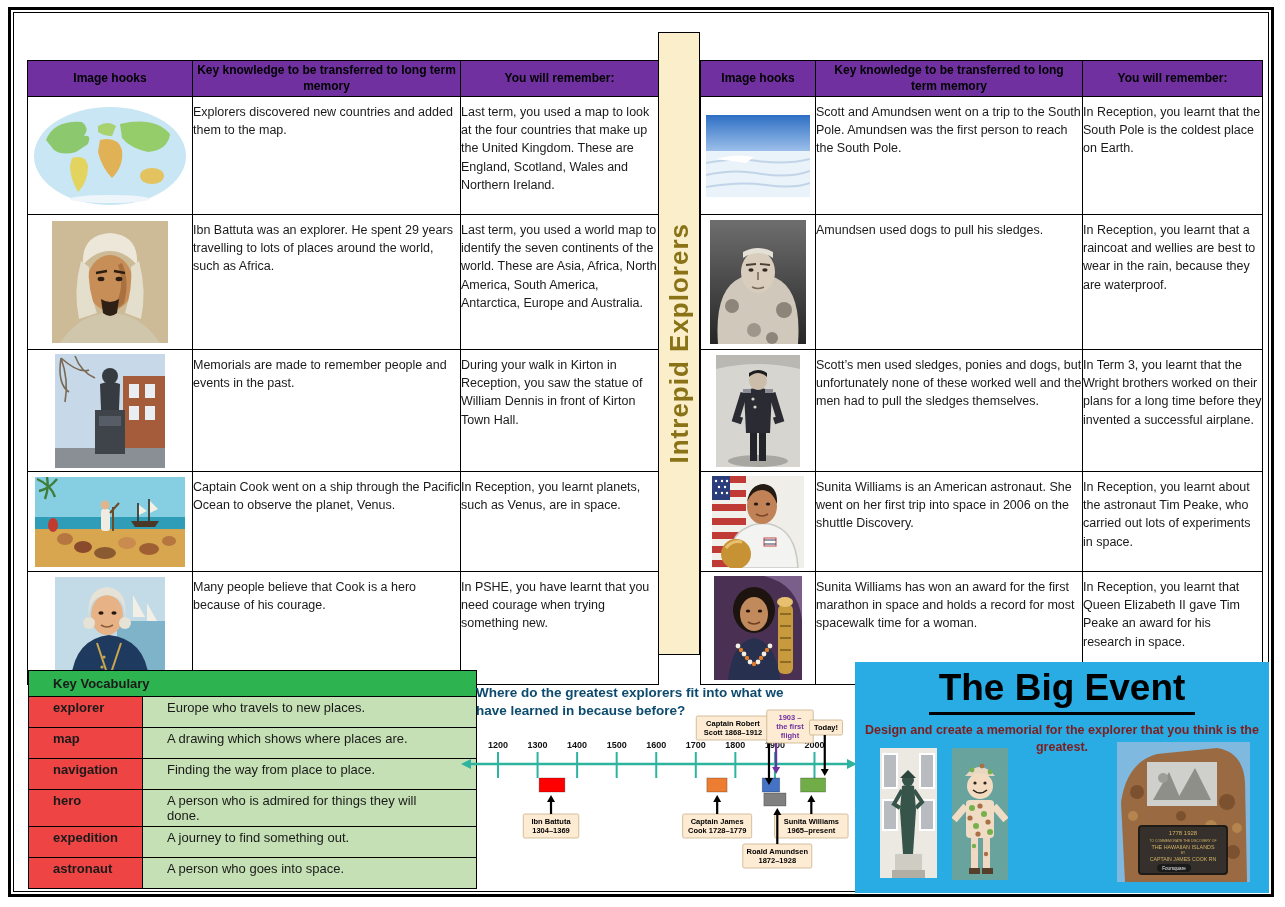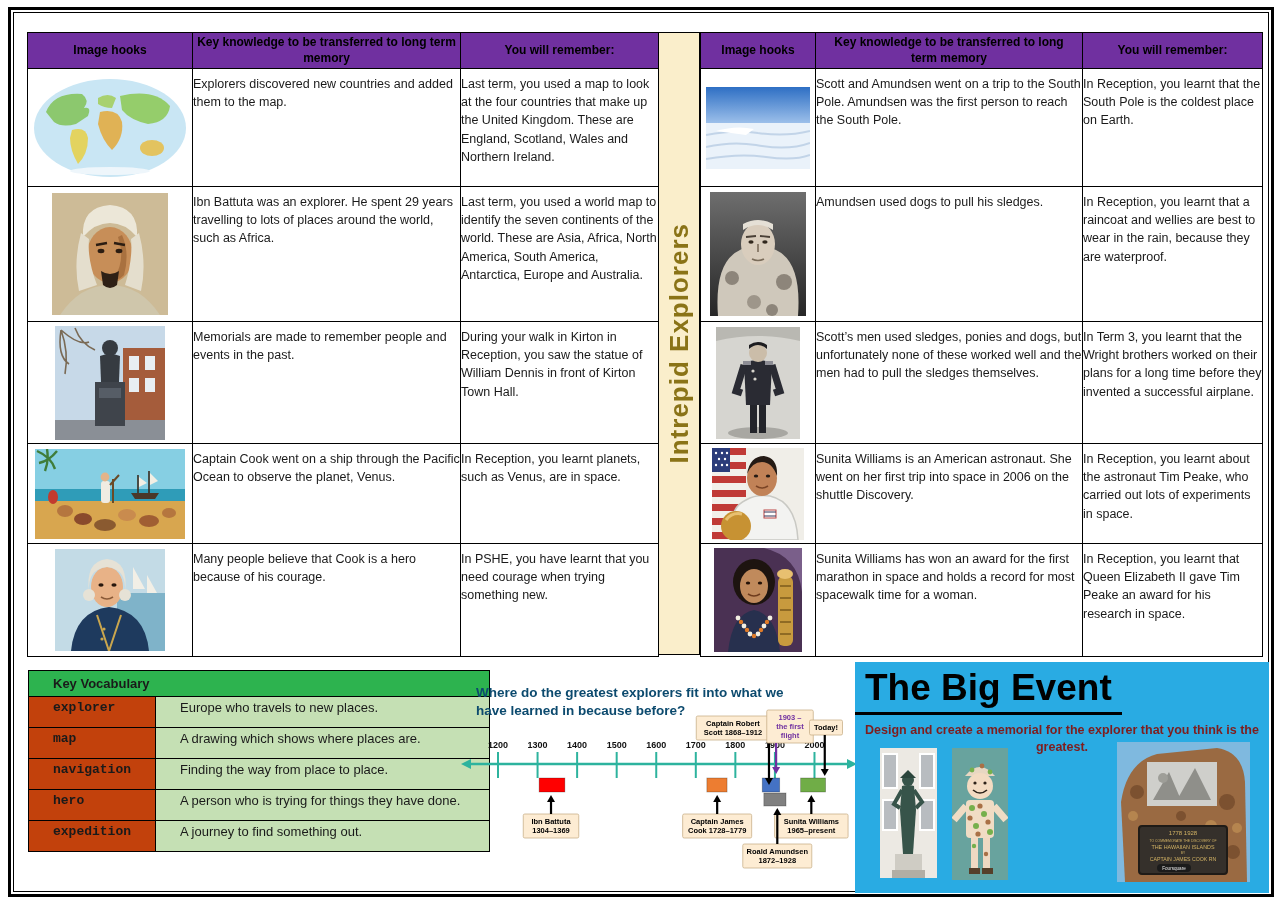--- a/index.html
+++ b/index.html
@@ -4,21 +4,21 @@
 <style>
   html,body{margin:0;padding:0;}
   body{
     width:1285px;height:907px;position:relative;background:#fff;
     font-family:"Liberation Sans",sans-serif;color:#1a1a1a;overflow:hidden;
   }
   .page-border{position:absolute;left:8px;top:7px;width:1260px;height:884px;border:3px solid #000;}
   .page-border-inner{position:absolute;left:2px;top:2px;right:2px;bottom:2px;border:1px solid #000;}
 
   
-  .ko-table{position:absolute;border-collapse:collapse;table-layout:fixed;background:#fff;}
+  .ko-table{position:absolute;border-collapse:collapse;table-layout:fixed;background:#fff;margin-top:28px;}
   .ko-table th,.ko-table td{border:1.5px solid #000;box-sizing:border-box;}
   .ko-table th{
     background:#7030a0;color:#000;font-weight:bold;font-size:12px;
     text-align:center;vertical-align:middle;padding:2px 4px;line-height:1.3;
   }
   .ko-table td{vertical-align:top;padding:6px 0;font-size:12.5px;line-height:1.45;}
   .ko-table td.img-cell{text-align:center;vertical-align:middle;padding:3px;}
   .ko-table svg{display:inline-block;vertical-align:middle;}
 
   
@@ -29,35 +29,35 @@
   }
   .divider-text{
     writing-mode:vertical-rl;transform:rotate(180deg);
     font-size:26px;font-weight:bold;color:#8a7317;letter-spacing:1px;white-space:nowrap;
   }
 
   
   .vocab-table{position:absolute;left:28px;top:670px;border-collapse:collapse;table-layout:fixed;}
   .vocab-table th,.vocab-table td{border:1.5px solid #000;box-sizing:border-box;font-size:13px;padding:3px 24px;vertical-align:top;}
   .vocab-table th{background:#2db34f;text-align:left;font-weight:bold;height:26px;vertical-align:middle;}
-  .vocab-table td.term{background:#c2410c;font-weight:bold;width:83px;font-family:Liberation Mono, monospace;}
+  .vocab-table td.term{background:#ef4444;font-weight:bold;width:83px;}
   .vocab-table td.def{background:#c5e0b4;width:334px;}
   .vocab-table tr.vrow{height:31px;}
 
   
   .timeline{position:absolute;left:458px;top:664px;width:402px;height:232px;}
   .tl-title{
     position:absolute;left:18px;top:20px;width:338px;z-index:2;
     color:#0c4a6e;font-weight:bold;font-size:13.5px;line-height:1.3;
   }
   .timeline svg{position:absolute;left:0;top:0;}
 
   
   .big-event{position:absolute;left:855px;top:662px;width:414px;height:231px;background:#29abe3;}
-  .be-title-wrap{margin-top:5px;}
+  .be-title-wrap{text-align:center;margin-top:5px;}
   .be-title{
     display:inline-block;font-size:37px;font-weight:700;color:#000;
     border-bottom:3px solid #000;padding:0 10px 2px 10px;line-height:1.15;
   }
   .be-desc{
     margin-top:7px;padding:0 8px;text-align:center;
     font-size:12.5px;font-weight:bold;color:#7f1d1d;line-height:1.4;
   }
   .be-img{position:absolute;}
 </style>
@@ -357,25 +357,29 @@
     <tr class="vrow">
       <td class="term">map</td>
       <td class="def">A drawing which shows where places are.</td>
     </tr>
     <tr class="vrow">
       <td class="term">navigation</td>
       <td class="def">Finding the way from place to place.</td>
     </tr>
     <tr class="vrow">
       <td class="term">hero</td>
-      <td class="def">A person who is trying for things they have done.</td>
+      <td class="def">A person who is admired for things they will done.</td>
     </tr>
     <tr class="vrow">
       <td class="term">expedition</td>
       <td class="def">A journey to find something out.</td>
+    </tr>
+    <tr class="vrow">
+      <td class="term">astronaut</td>
+      <td class="def">A person who goes into space.</td>
     </tr>
   </tbody>
 </table>
 
 <div class="timeline">
   <div class="tl-title">
     <span>Where do the greatest explorers fit into what we</span><br>
     <span>have learned in because before?</span>
   </div>
   <svg id="tl-svg" width="402" height="232" viewBox="0 0 402 232">

